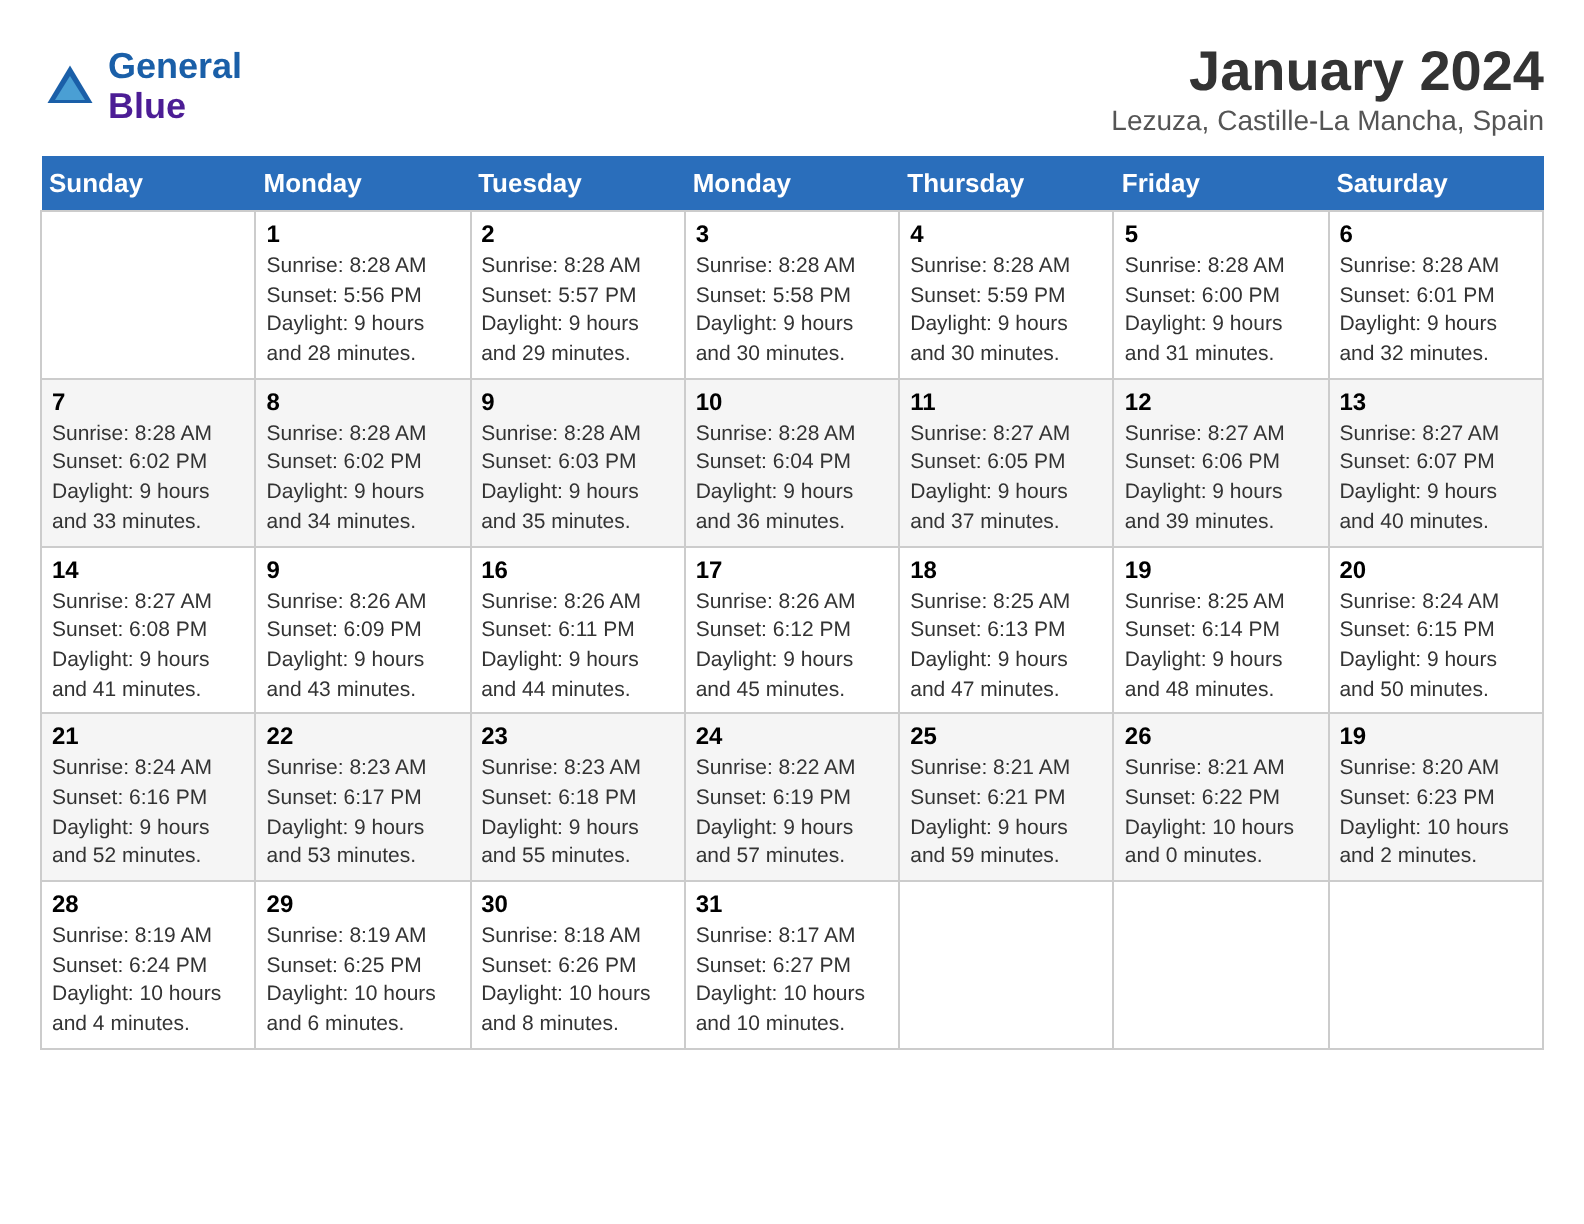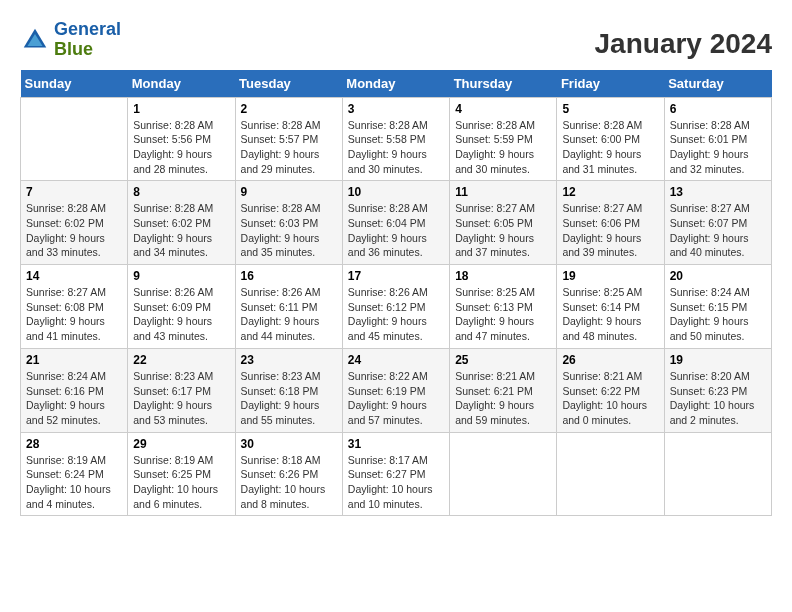--- a/index.html
+++ b/index.html
@@ -6,21 +6,21 @@
     body {
       font-family: Arial, sans-serif;
       background: #fff;
       width: 792px;
       min-height: 612px;
       padding: 20px;
     }
     .header-section {
       display: flex;
       justify-content: space-between;
-      align-items: flex-end;
+      align-items: center;
       margin-bottom: 10px;
     }
     .logo {
       display: flex;
       align-items: center;
       gap: 4px;
     }
     .logo-text {
       font-size: 18px;
       font-weight: bold;
@@ -91,25 +91,26 @@
 <body>
 
 <div class="header-section">
   <div class="logo">
     <svg class="logo-icon" viewBox="0 0 40 40">
       <polygon points="20,5 35,30 5,30" fill="#1a5fa8"></polygon>
       <polygon points="20,12 30,28 10,28" fill="#4a9fd4"></polygon>
     </svg>
     <div class="logo-text">
       <div><span>General</span></div>
-      <div><span style="color:#4d7c0f">Blue</span></div>
+      <div><span style="color:#4c1d95">Blue</span></div>
     </div>
   </div>
   <div class="title-section">
     <div class="main-title">January 2024</div>
+    <div class="subtitle">Lezuza, Castille-La Mancha, Spain</div>
   </div>
 </div>
 
 <table>
   <thead>
     <tr>
     <th>Sunday</th>
         <th>Monday</th>
         <th>Tuesday</th>
         <th>Monday</th>

